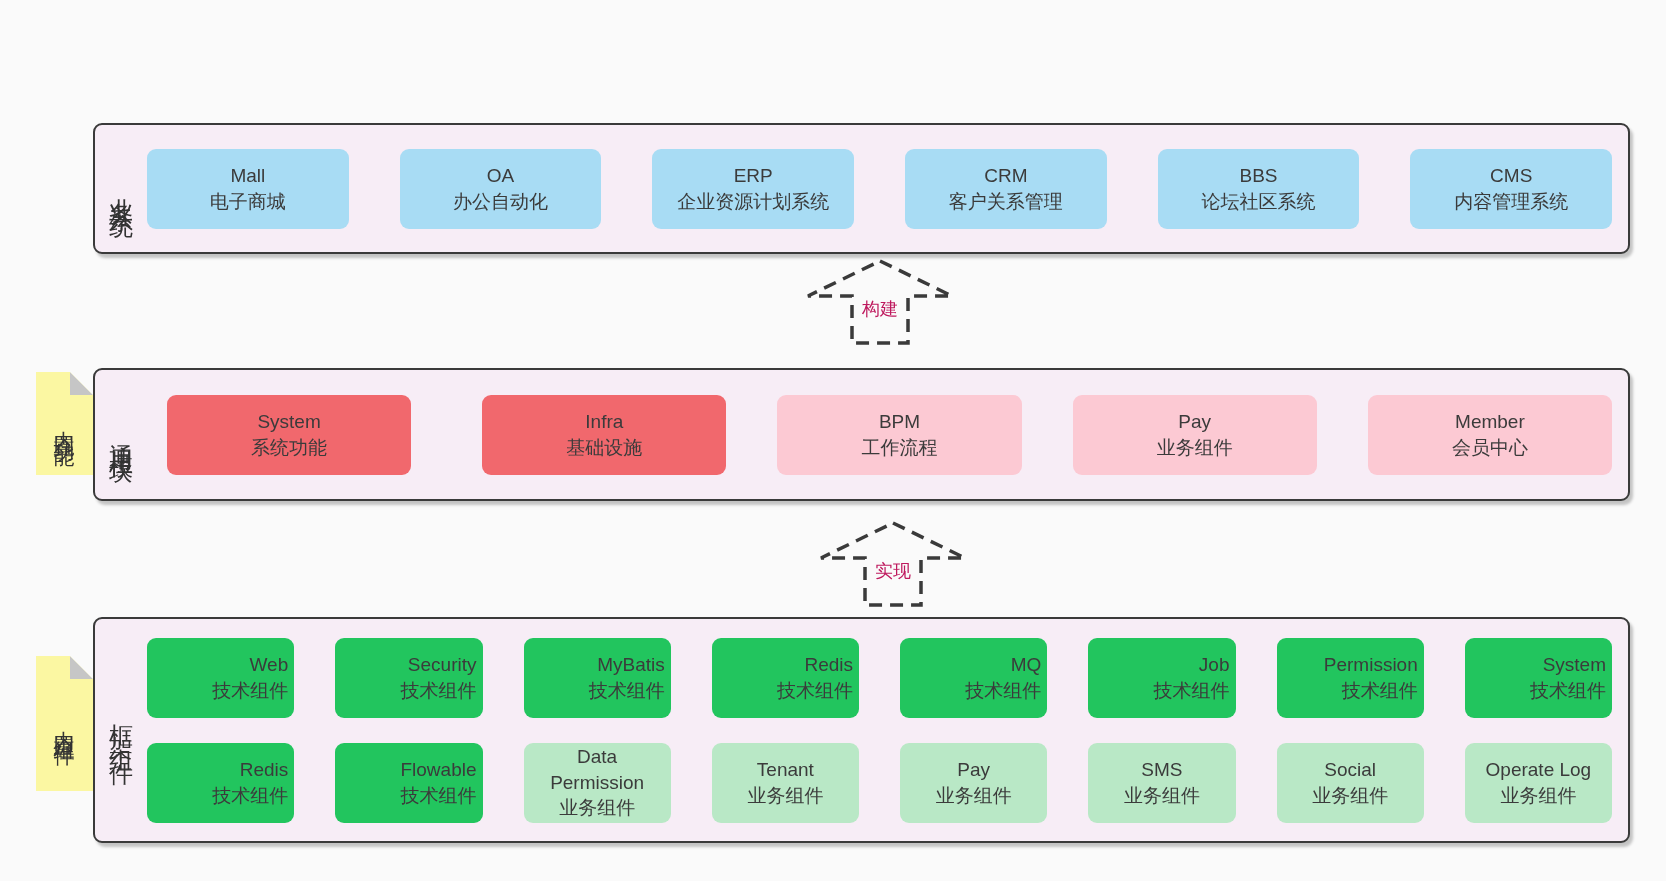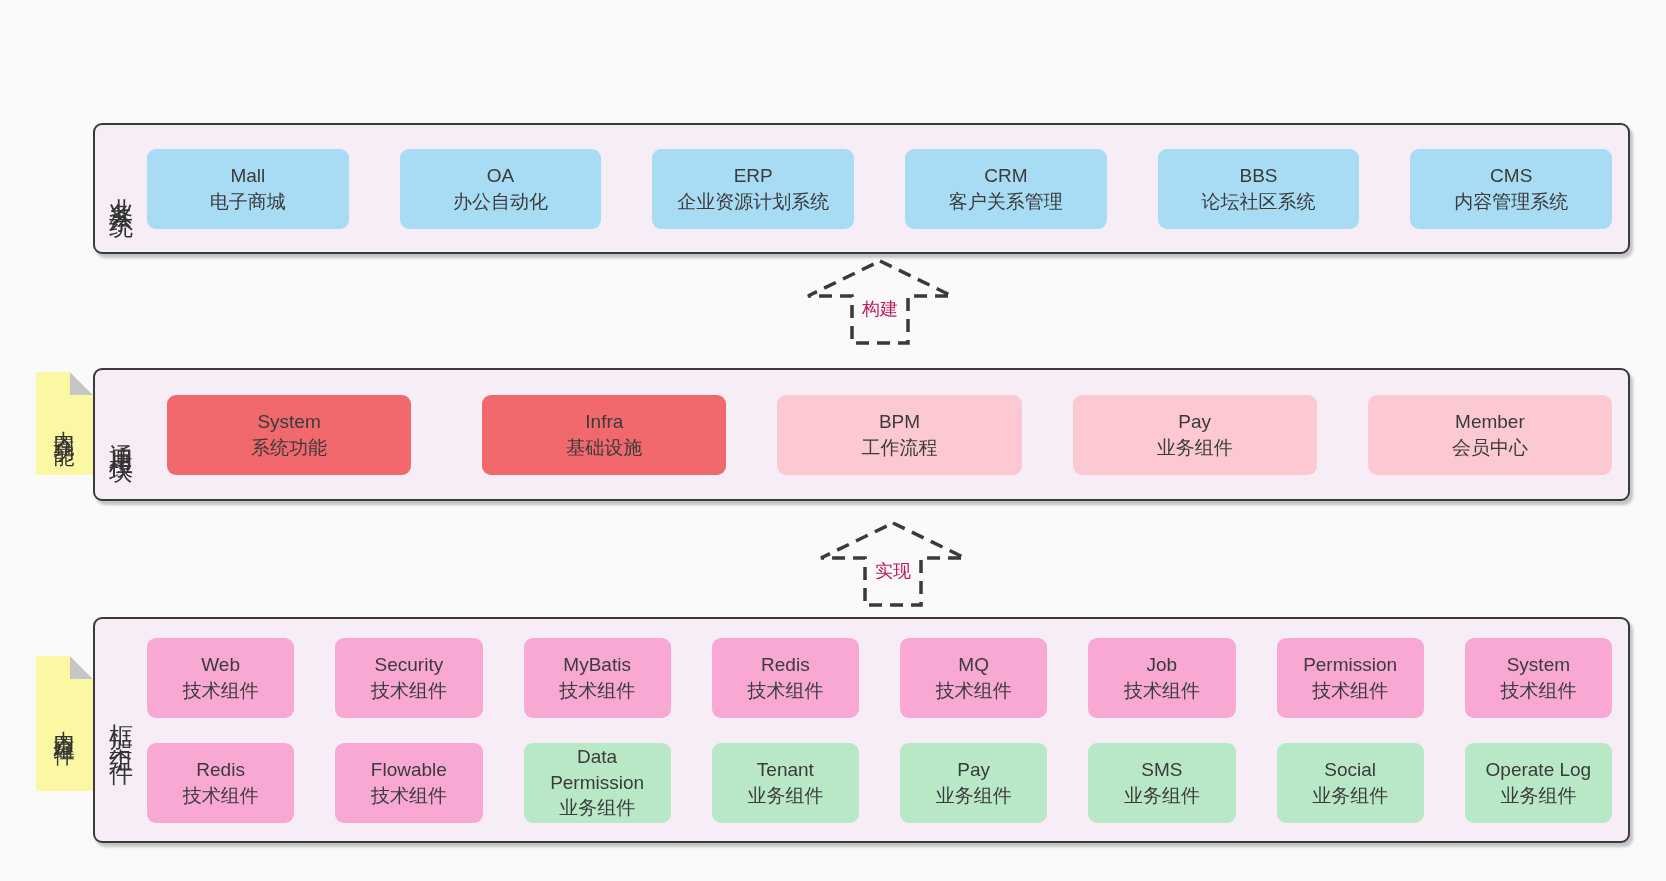--- a/index.html
+++ b/index.html
@@ -76,21 +76,21 @@
     align-items: center;
     text-align: center;
     font-size: 19px;
     line-height: 1.36;
     color: #3b3b3b;
     padding: 2px 6px;
   }
   .box.blue   { background: #a8dcf4; }
   .box.red    { background: #f1686d; margin-left: 20px; }
   .box.pink   { background: #fcc9d3; }
-  .box.green  { background: #f9a8d4; }
+  .box.green  { background: #22c55e; align-items: flex-end; }
   .box.lgreen { background: #b9e8c6; }
 
   
   .note {
     position: absolute;
     left: 36px;
     width: 57px;
     background: #fbf7a2;
     z-index: 1;
     clip-path: polygon(0 0, calc(100% - 23px) 0, 100% 23px, 100% 100%, 0 100%);

